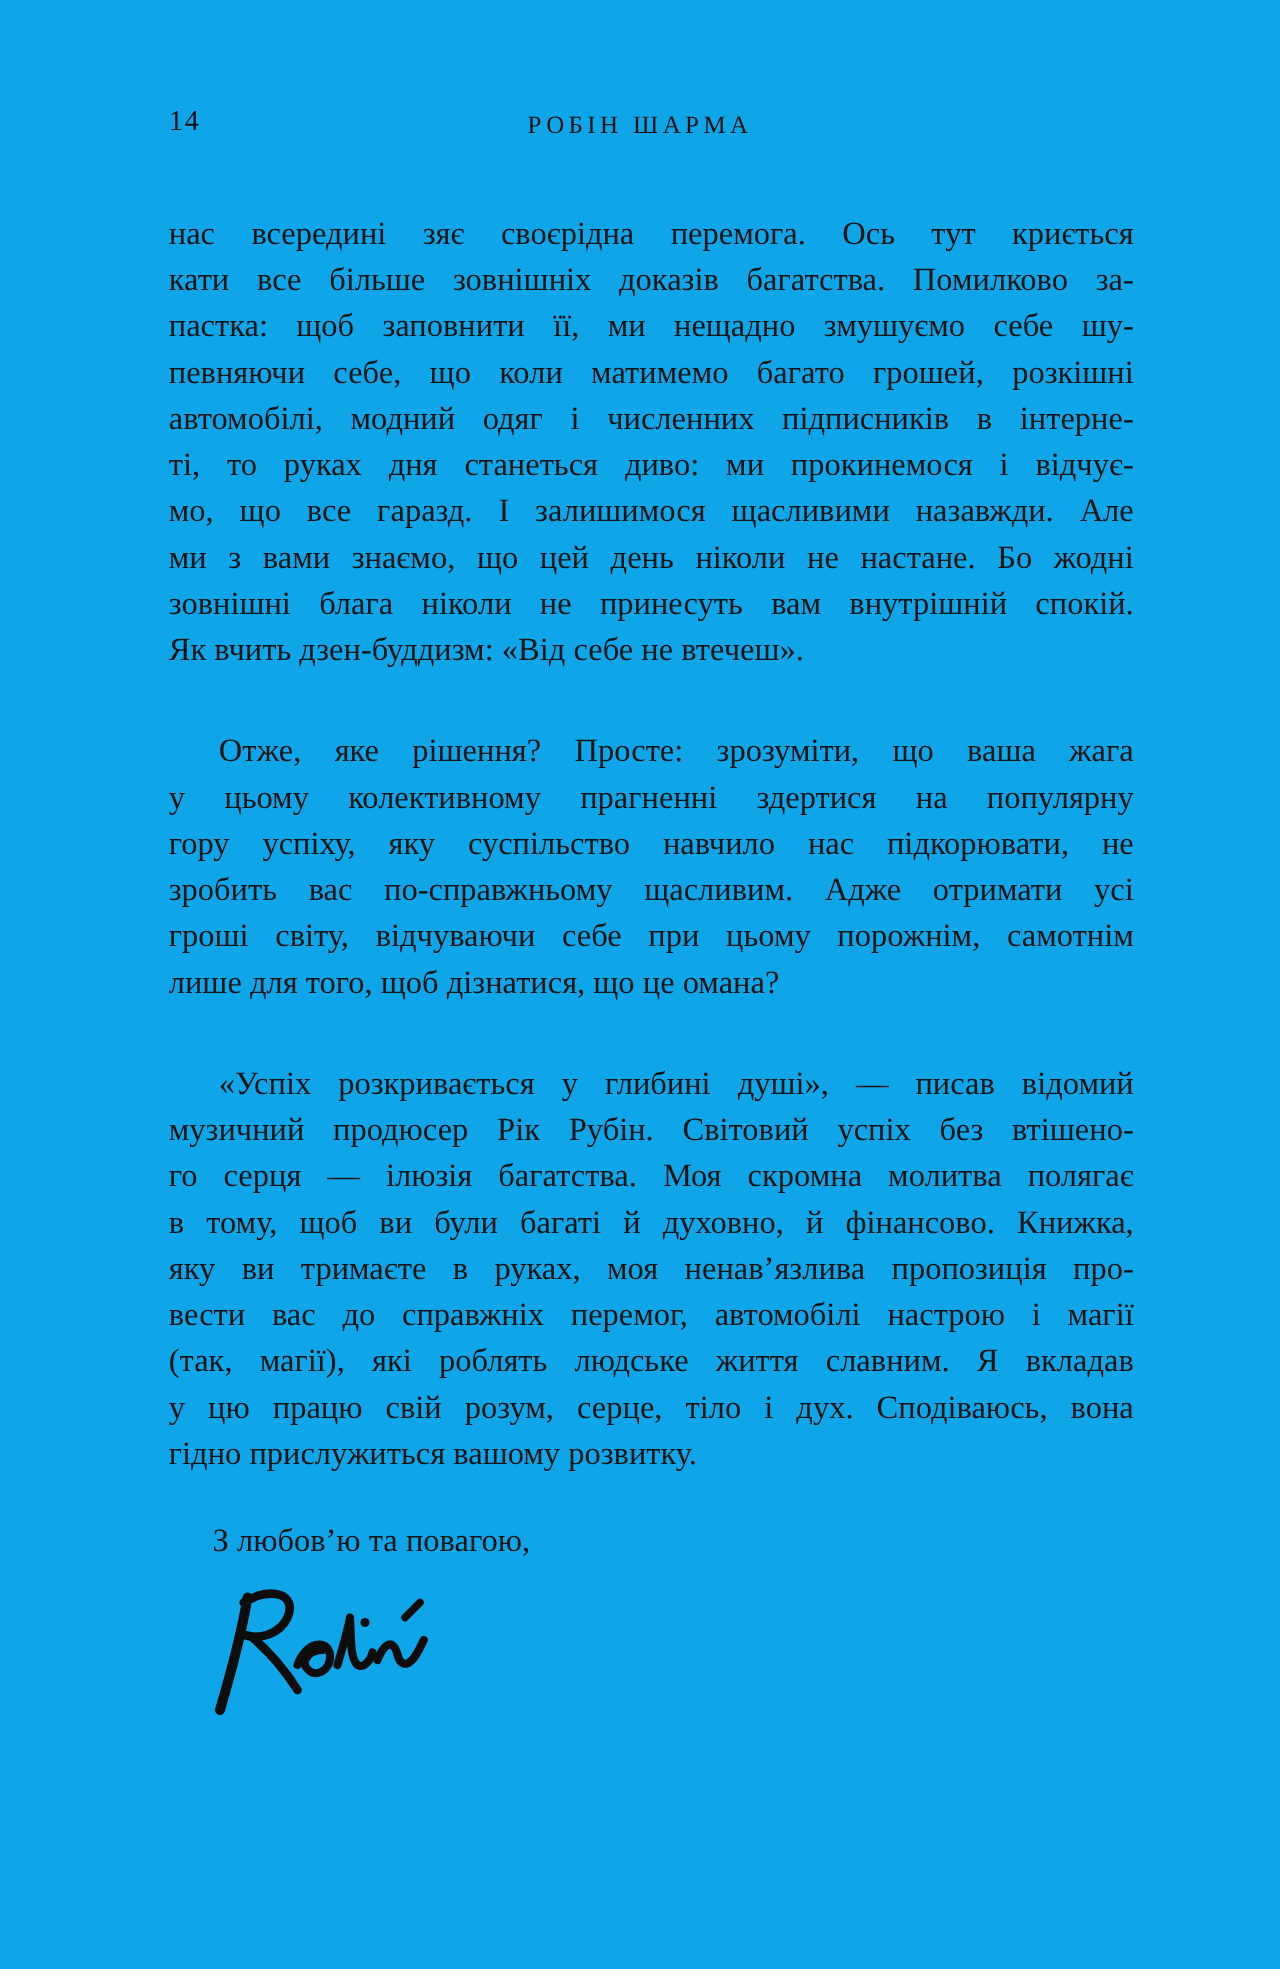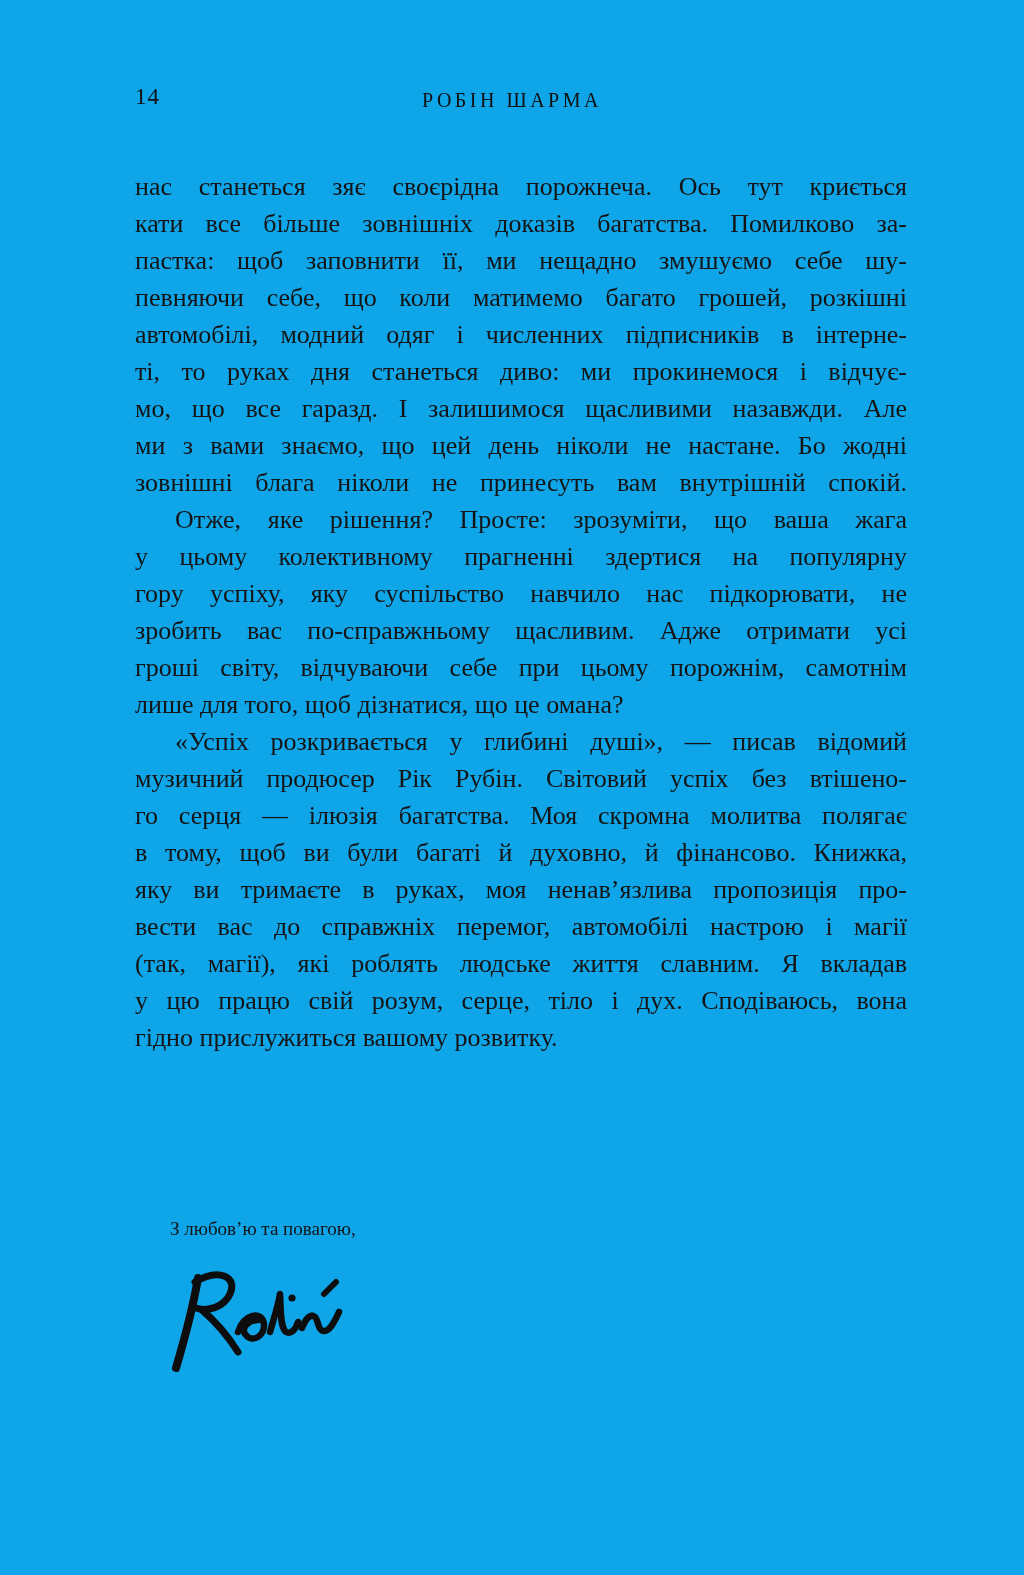--- a/index.html
+++ b/index.html
@@ -54,26 +54,27 @@
     text-align-last: justify;
     -moz-text-align-last: justify;
     white-space: normal;
   }
   .line.last {
     text-align-last: left;
     -moz-text-align-last: left;
   }
   .line.indent {
     text-indent: 40px;
+    margin-top: 44px;
   }
   .closing {
     position: absolute;
     top: 1218px;
     left: 170px;
-    font-size: 19px;
+    font-size: 26px;
     color: #141414;
     text-align: right;
   }
   .signature {
     position: absolute;
     top: 1268px;
     left: 168px;
     width: 180px;
     height: 110px;
   }
@@ -84,29 +85,30 @@
 
 <div class="page">
 
   <div class="running-header">
     <div class="page-number">14</div>
     <div class="running-head">РОБІН ШАРМА</div>
   </div>
 
   <div class="body-text">
       <div class="paragraph">
-        <div class="line">нас станеться зяє своєрідна порожнеча. Ось тут криється</div>
+        <div class="line">нас всередині зяє своєрідна перемога. Ось тут криється</div>
         <div class="line">кати все більше зовнішніх доказів багатства. Помилково за-</div>
         <div class="line">пастка: щоб заповнити її, ми нещадно змушуємо себе шу-</div>
         <div class="line">певняючи себе, що коли матимемо багато грошей, розкішні</div>
         <div class="line">автомобілі, модний одяг і численних підписників в інтерне-</div>
         <div class="line">ті, то руках дня станеться диво: ми прокинемося і відчує-</div>
         <div class="line">мо, що все гаразд. І залишимося щасливими назавжди. Але</div>
         <div class="line">ми з вами знаємо, що цей день ніколи не настане. Бо жодні</div>
         <div class="line">зовнішні блага ніколи не принесуть вам внутрішній спокій.</div>
+        <div class="line last">Як вчить дзен-буддизм: «Від себе не втечеш».</div>
       </div>
       <div class="paragraph">
         <div class="line indent">Отже, яке рішення? Просте: зрозуміти, що ваша жага</div>
         <div class="line">у цьому колективному прагненні здертися на популярну</div>
         <div class="line">гору успіху, яку суспільство навчило нас підкорювати, не</div>
         <div class="line">зробить вас по-справжньому щасливим. Адже отримати усі</div>
         <div class="line">гроші світу, відчуваючи себе при цьому порожнім, самотнім</div>
         <div class="line last">лише для того, щоб дізнатися, що це омана?</div>
       </div>
       <div class="paragraph">

